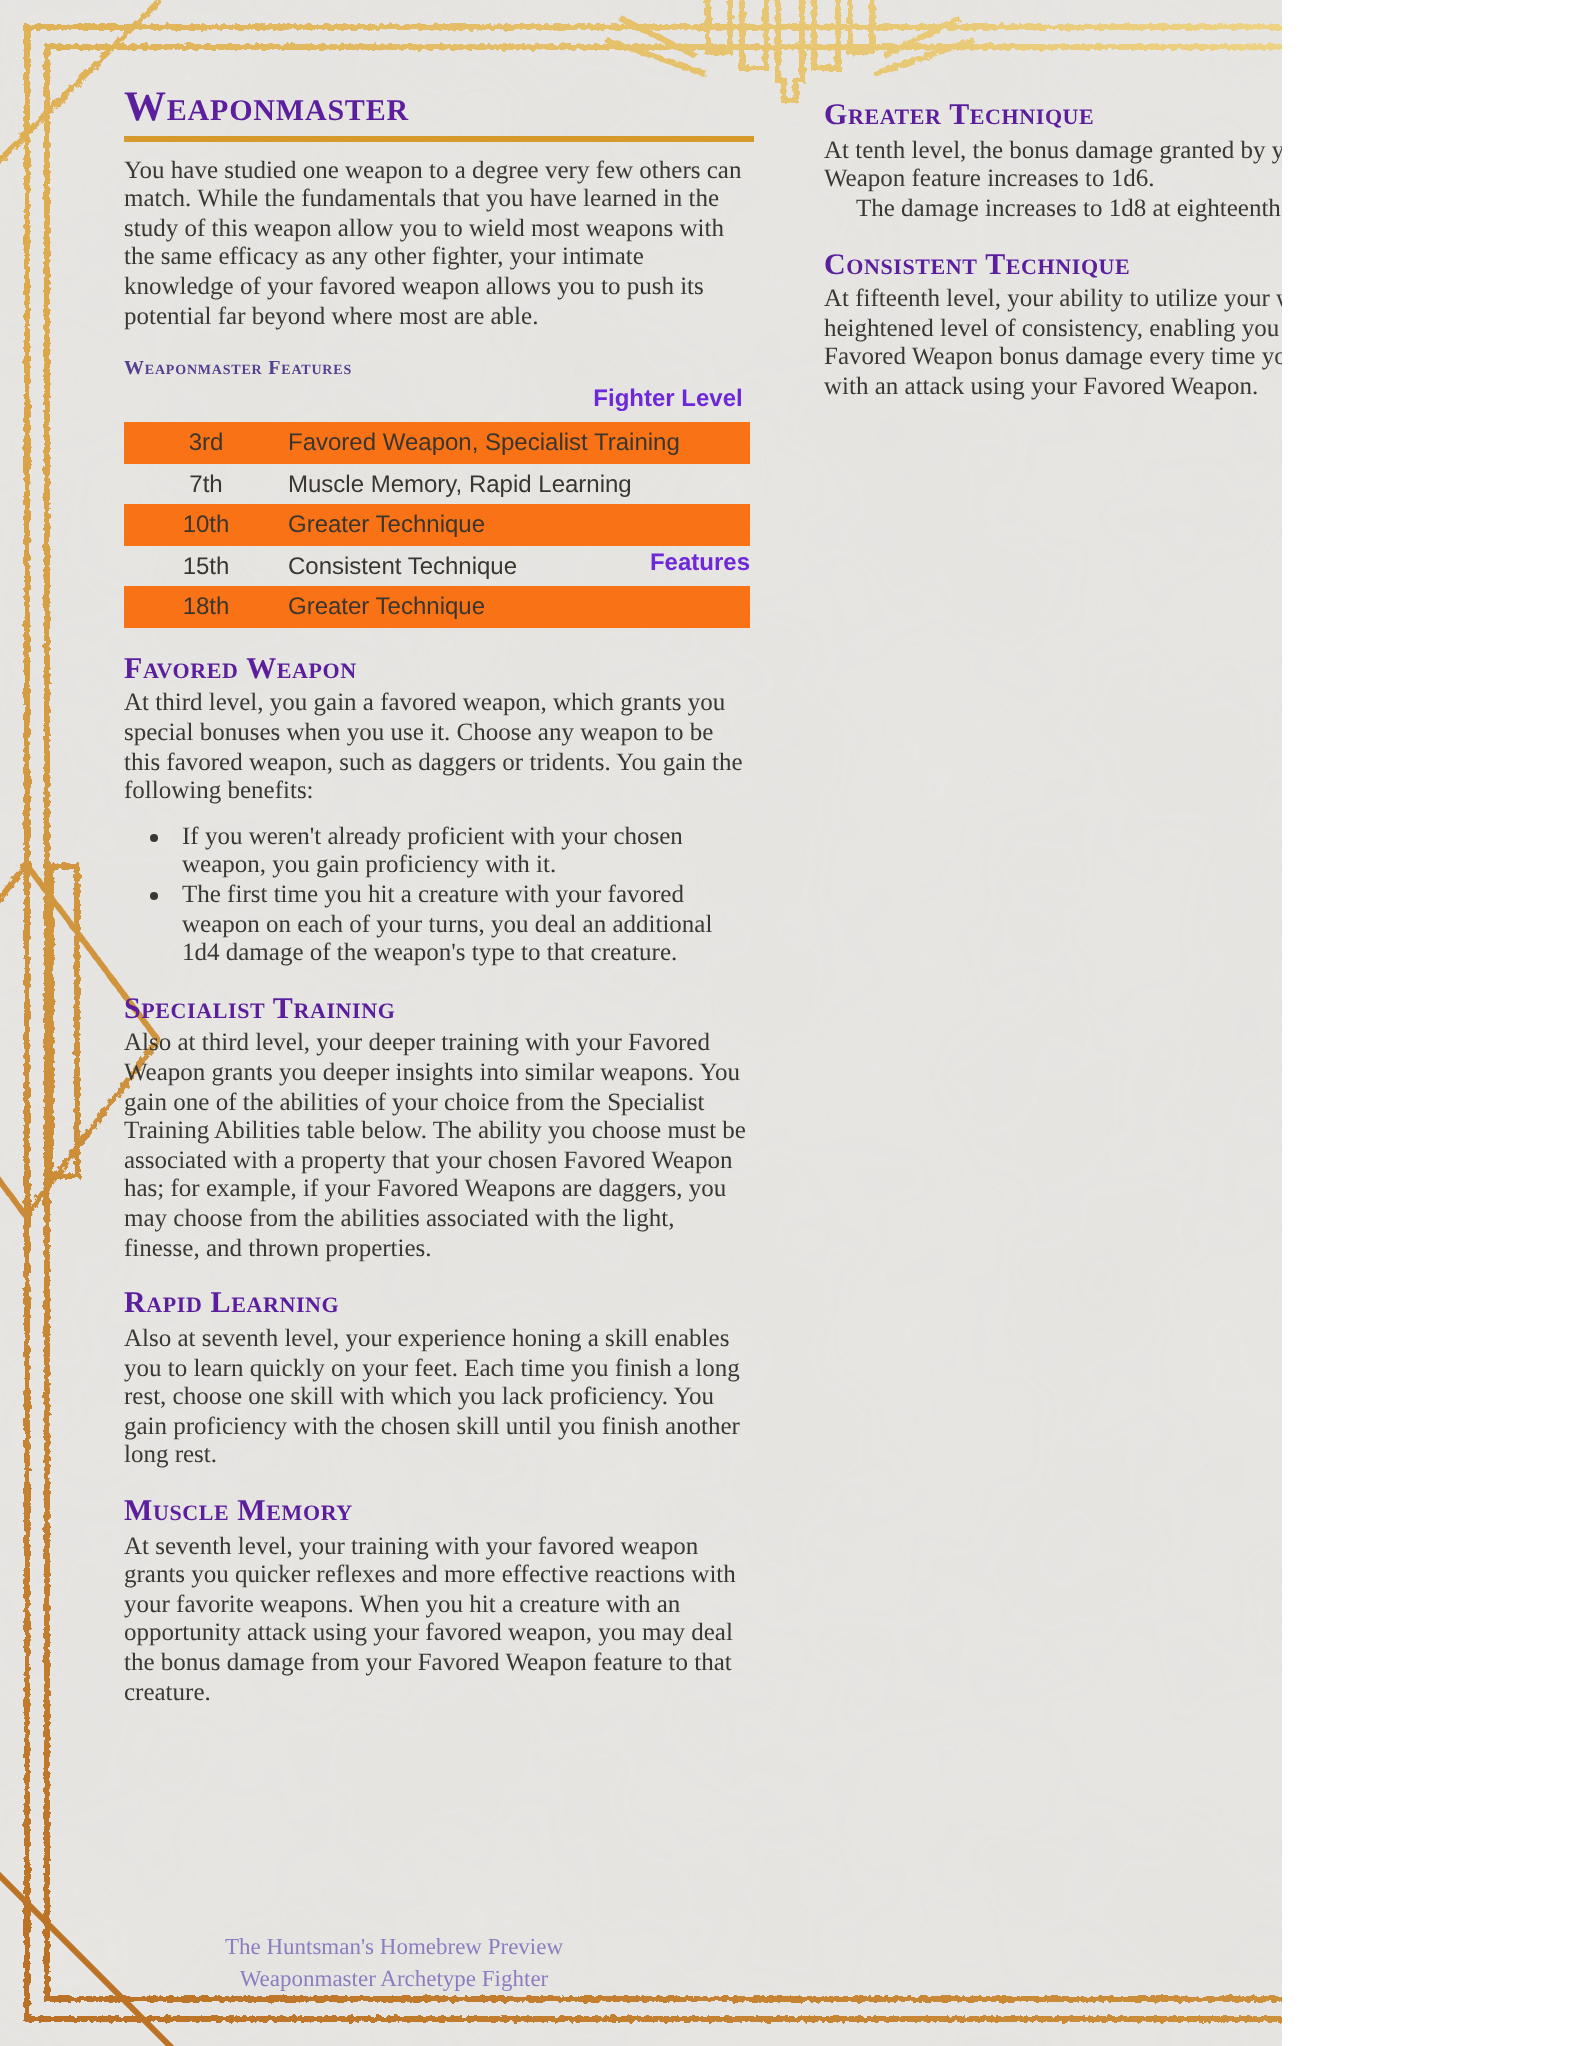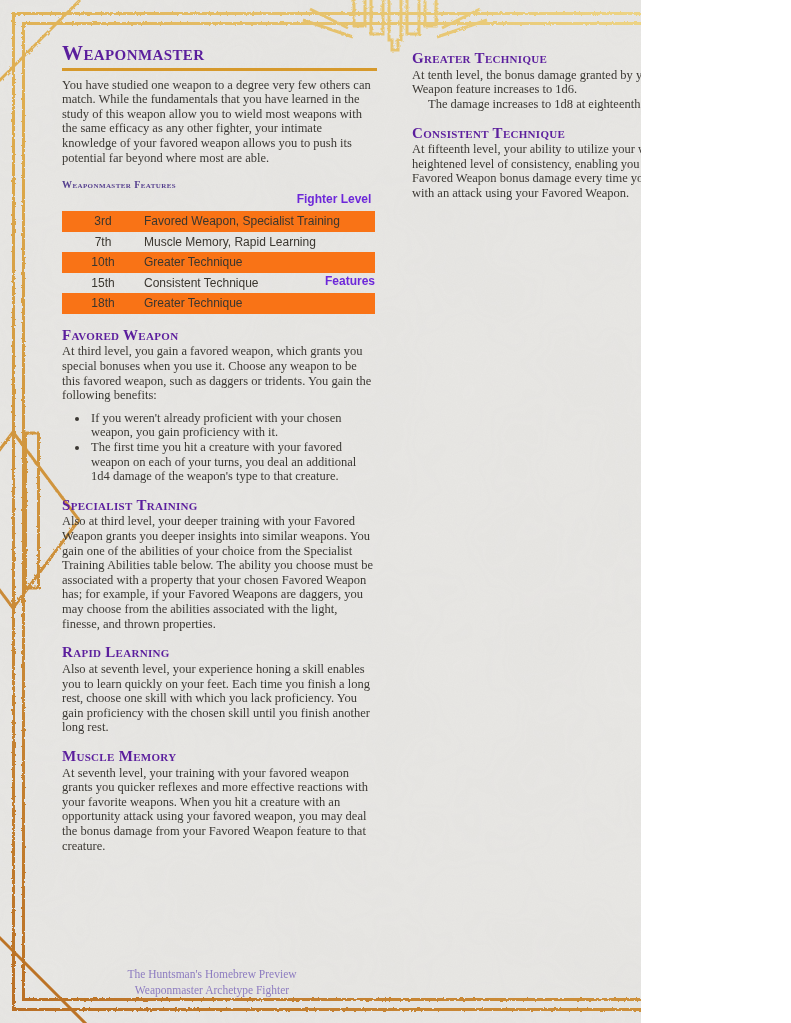--- a/index.html
+++ b/index.html
@@ -55,21 +55,21 @@
   .col-right h3.sec.first{margin-top:0;}
   p.body.indent{text-indent:16px;}
 
   ul.benefits{
     margin:8px 0 0 0;padding-left:27px;
     font-size:12.5px;line-height:14.6px;color:#3b3833;
   }
   ul.benefits li{padding-left:2px;margin:0;}
 
   .footer{
-    position:absolute;left:77px;top:966px;width:270px;
+    position:absolute;left:62px;top:966px;width:270px;
     text-align:center;
     font-size:11.5px;line-height:16px;
     color:#8d7cc0;
   }
 </style>
 </head>
 <body>
 
 <div class="page">
 

